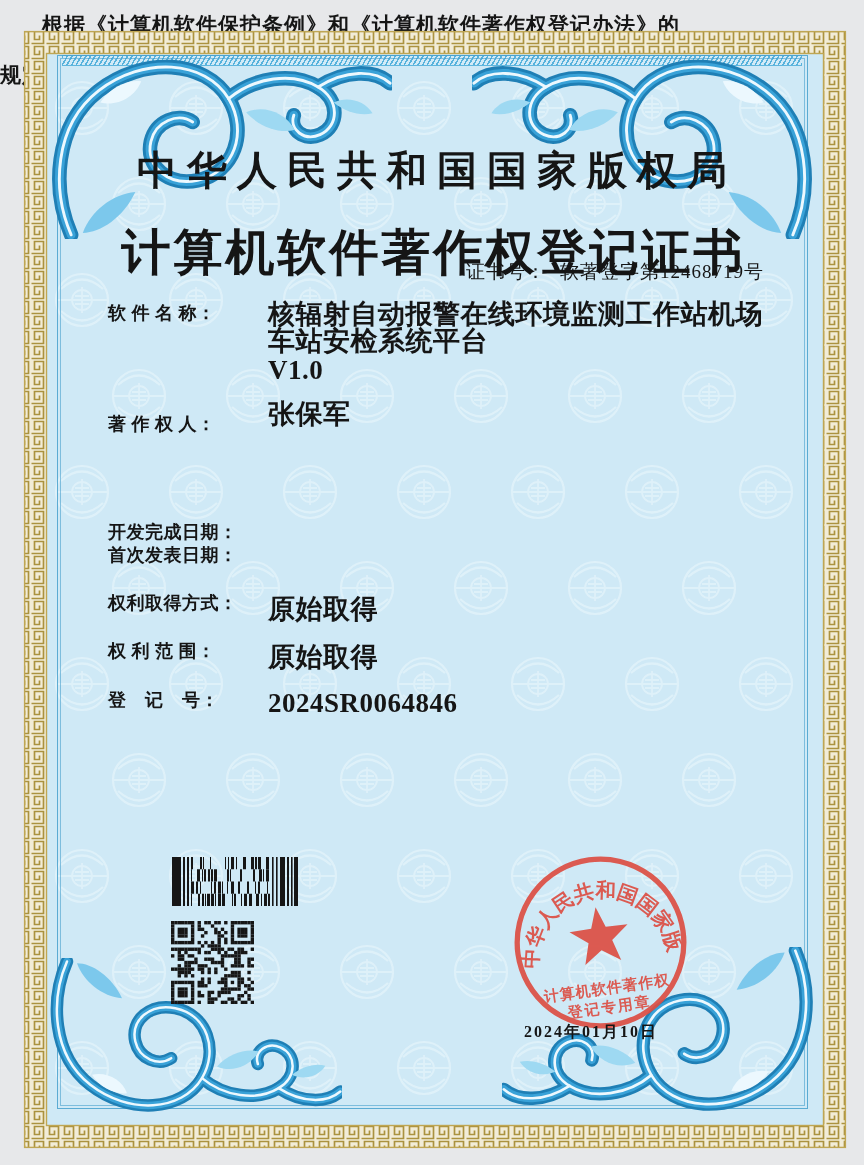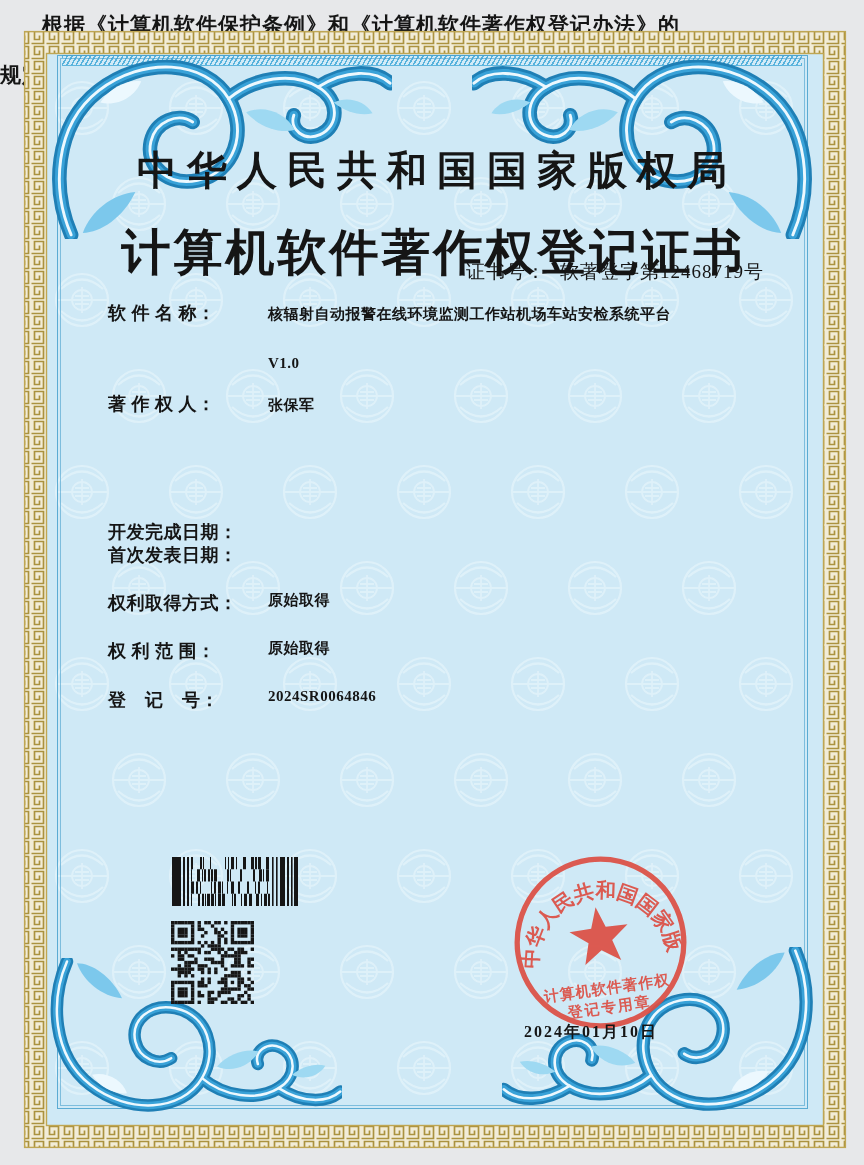--- a/index.html
+++ b/index.html
@@ -43,21 +43,21 @@
   }
   .main-title{
     left:0;right:0;top:220px;text-align:center;
     font-size:49px;font-weight:bold;letter-spacing:3px;padding-left:3px;font-family:Liberation Mono, monospace;
   }
   .certno{
     top:259px;right:100px;font-size:19px;font-weight:normal;letter-spacing:1px;
   }
   .certno .lbl{margin-right:14px;}
   .field-label{left:108px;font-size:18px;font-weight:bold;letter-spacing:.5px;}
-  .field-value{left:268px;font-size:15px;font-weight:bold;letter-spacing:.5px;}
+  .field-value{left:268px;font-size:27px;font-weight:bold;letter-spacing:.5px;}
   .name-value{
     width:514px;white-space:normal;word-break:break-all;line-height:27px;
   }
   .statement{
     left:88px;top:747px;width:700px;
     font-size:21px;font-weight:bold;letter-spacing:1px;line-height:50px;
     text-indent:2em;white-space:normal;color:#151515;
   }
   .issue-date{
     left:524px;top:1022px;font-size:16px;font-weight:bold;letter-spacing:2px;
@@ -223,21 +223,21 @@
   <div class="t main-title">计算机软件著作权登记证书</div>
 
   <div class="t certno">
     <span class="lbl">证书号：</span><span>软著登字第12468719号</span>
   </div>
 
   <div class="t field-label" style="top:301px">软 件 名 称：</div>
   <div class="t field-value name-value" style="top:301px">核辐射自动报警在线环境监测工作站机场车站安检系统平台</div>
   <div class="t field-value" style="top:355px">V1.0</div>
 
-  <div class="t field-label" style="top:392px">著 作 权 人：</div>
+  <div class="t field-label" style="top:412px">著 作 权 人：</div>
   <div class="t field-value" style="top:396px">张保军</div>
 
   <div class="t field-label" style="top:520px">开发完成日期：</div>
 
   <div class="t field-label" style="top:543px">首次发表日期：</div>
 
   <div class="t field-label" style="top:591px">权利取得方式：</div>
   <div class="t field-value" style="top:591px">原始取得</div>
 
   <div class="t field-label" style="top:639px">权 利 范 围：</div>

